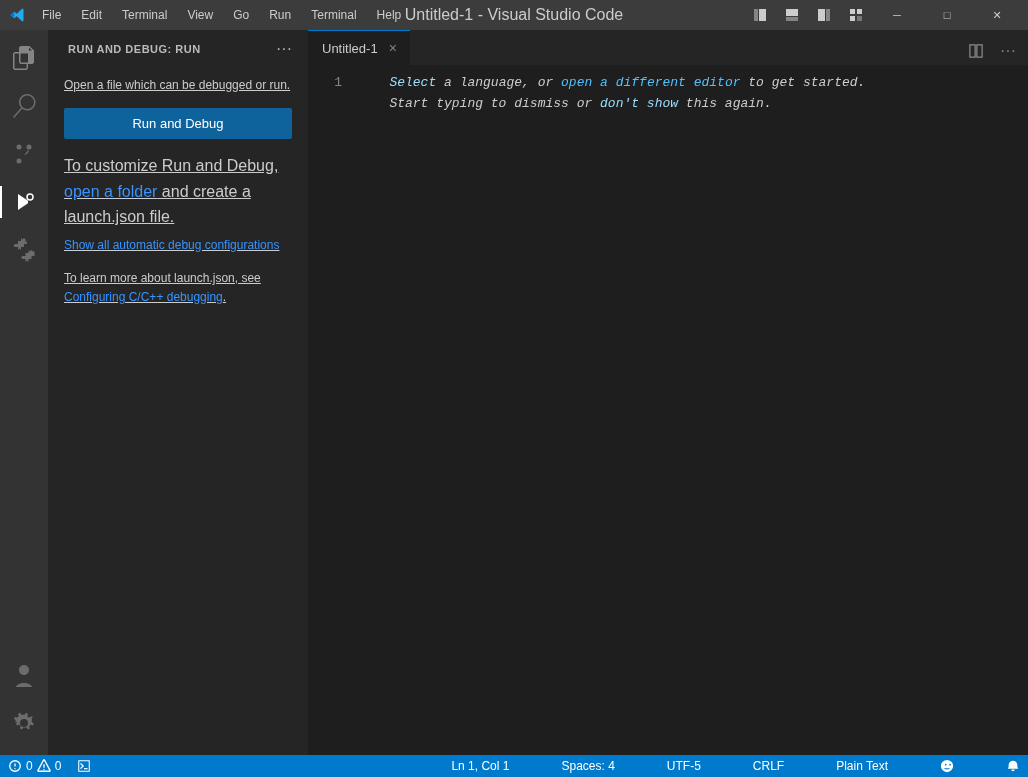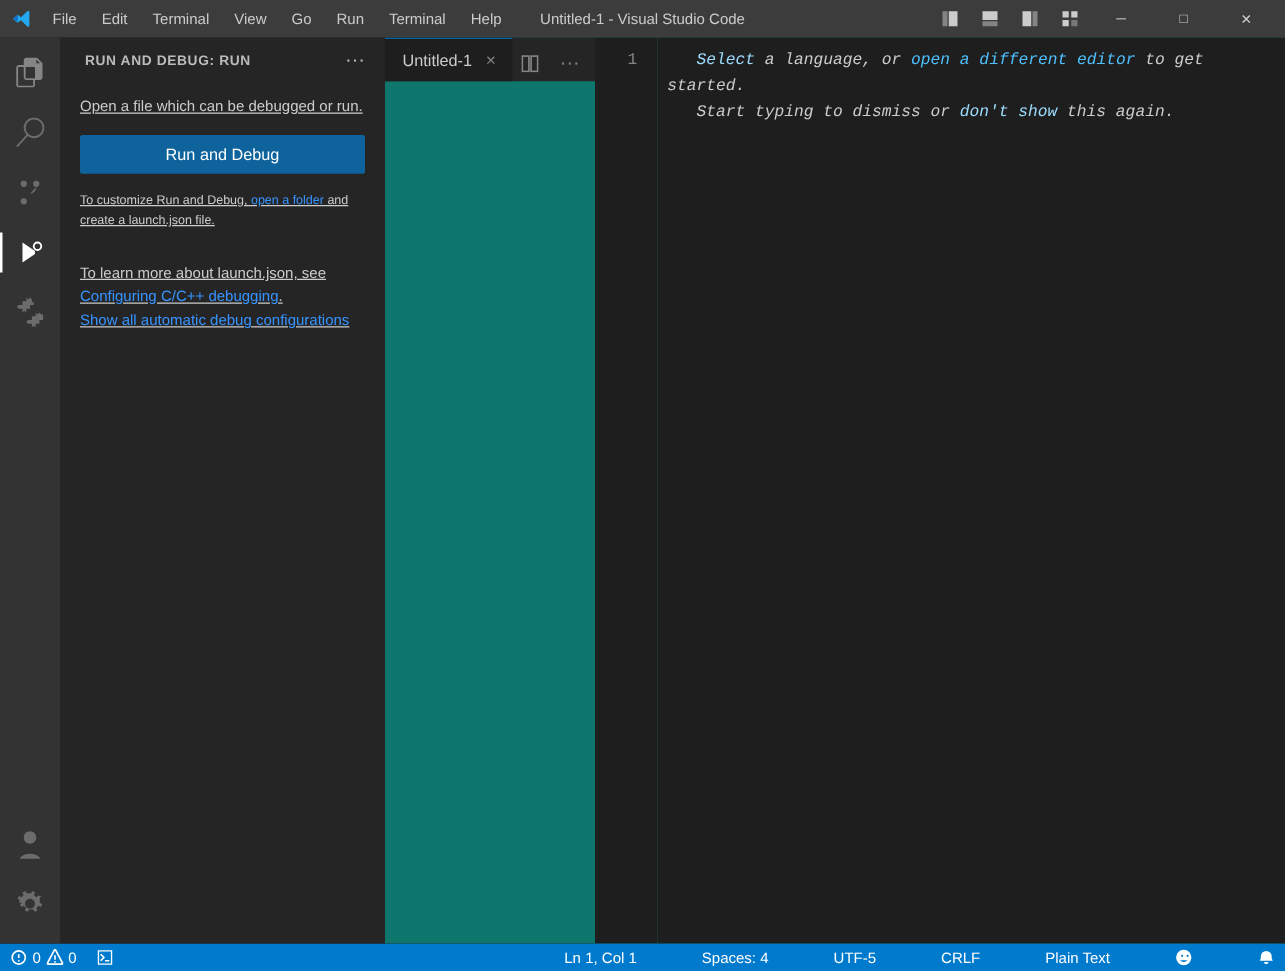--- a/index.html
+++ b/index.html
@@ -36,21 +36,21 @@
     }
     .menu-item {
       color: #cccccc;
       font-size: 12px;
       padding: 2px 8px;
       cursor: pointer;
       border-radius: 3px;
     }
     #title-text {
       color: #cccccc;
-      font-size: 12px;
+      font-size: 16px;
       position: absolute;
       left: 50%;
       transform: translateX(-50%);
     }
     #title-bar-right {
       display: flex;
       align-items: center;
       gap: 4px;
     }
     .win-btn {
@@ -158,46 +158,46 @@
       border: none;
       padding: 8px 15px;
       width: 100%;
       font-size: 13px;
       cursor: pointer;
       border-radius: 2px;
       margin-bottom: 14px;
       font-family: 'Segoe UI', sans-serif;
     }
     #customize-text {
-      font-size: 10px;
+      font-size: 16px;
       color: #cccccc;
       line-height: 1.6;
-      margin-bottom: 24px;
+      margin-bottom: 6px;
     }
     .inline-link {
       color: #3794ff;
       cursor: pointer;
     }
     #show-automatic-text {
       font-size: 12px;
       line-height: 1.6;
       margin-bottom: 14px;
     }
     #learn-more-text {
       font-size: 12px;
       color: #cccccc;
       line-height: 1.6;
     }
 
     
     #editor-area {
       flex: 1;
-      background: #0f766e;
-      display: flex;
-      flex-direction: row;
+      background: #7dd3fc;
+      display: flex;
+      flex-direction: column;
       overflow: hidden;
     }
     #tab-bar {
       height: 35px;
       background: #252526;
       display: flex;
       align-items: flex-end;
       flex-shrink: 0;
     }
     .editor-tab {
@@ -407,25 +407,25 @@
     <div id="sidebar-header">
       <span id="sidebar-title">RUN AND DEBUG: RUN</span>
       <span id="sidebar-more-btn">···</span>
     </div>
     <div id="sidebar-content">
       <p id="open-file-text">Open a file which can be debugged or run.</p>
       <button id="run-debug-btn">Run and Debug</button>
       <p id="customize-text">
         <span>To customize Run and Debug, </span><span class="inline-link">open a folder</span><span> and create a launch.json file.</span>
       </p>
+      <p id="show-automatic-text">
+        <span class="inline-link">Show all automatic debug configurations</span>
+      </p>
       <p id="learn-more-text">
         <span>To learn more about launch.json, see </span><span class="inline-link">Configuring C/C++ debugging</span><span>.</span>
-      </p>
-      <p id="show-automatic-text">
-        <span class="inline-link">Show all automatic debug configurations</span>
       </p>
     </div>
   </div>
 
   <div id="editor-area">
     <div id="tab-bar">
       <div class="editor-tab">
         <span>Untitled-1</span>
         <span class="tab-close">×</span>
       </div>

